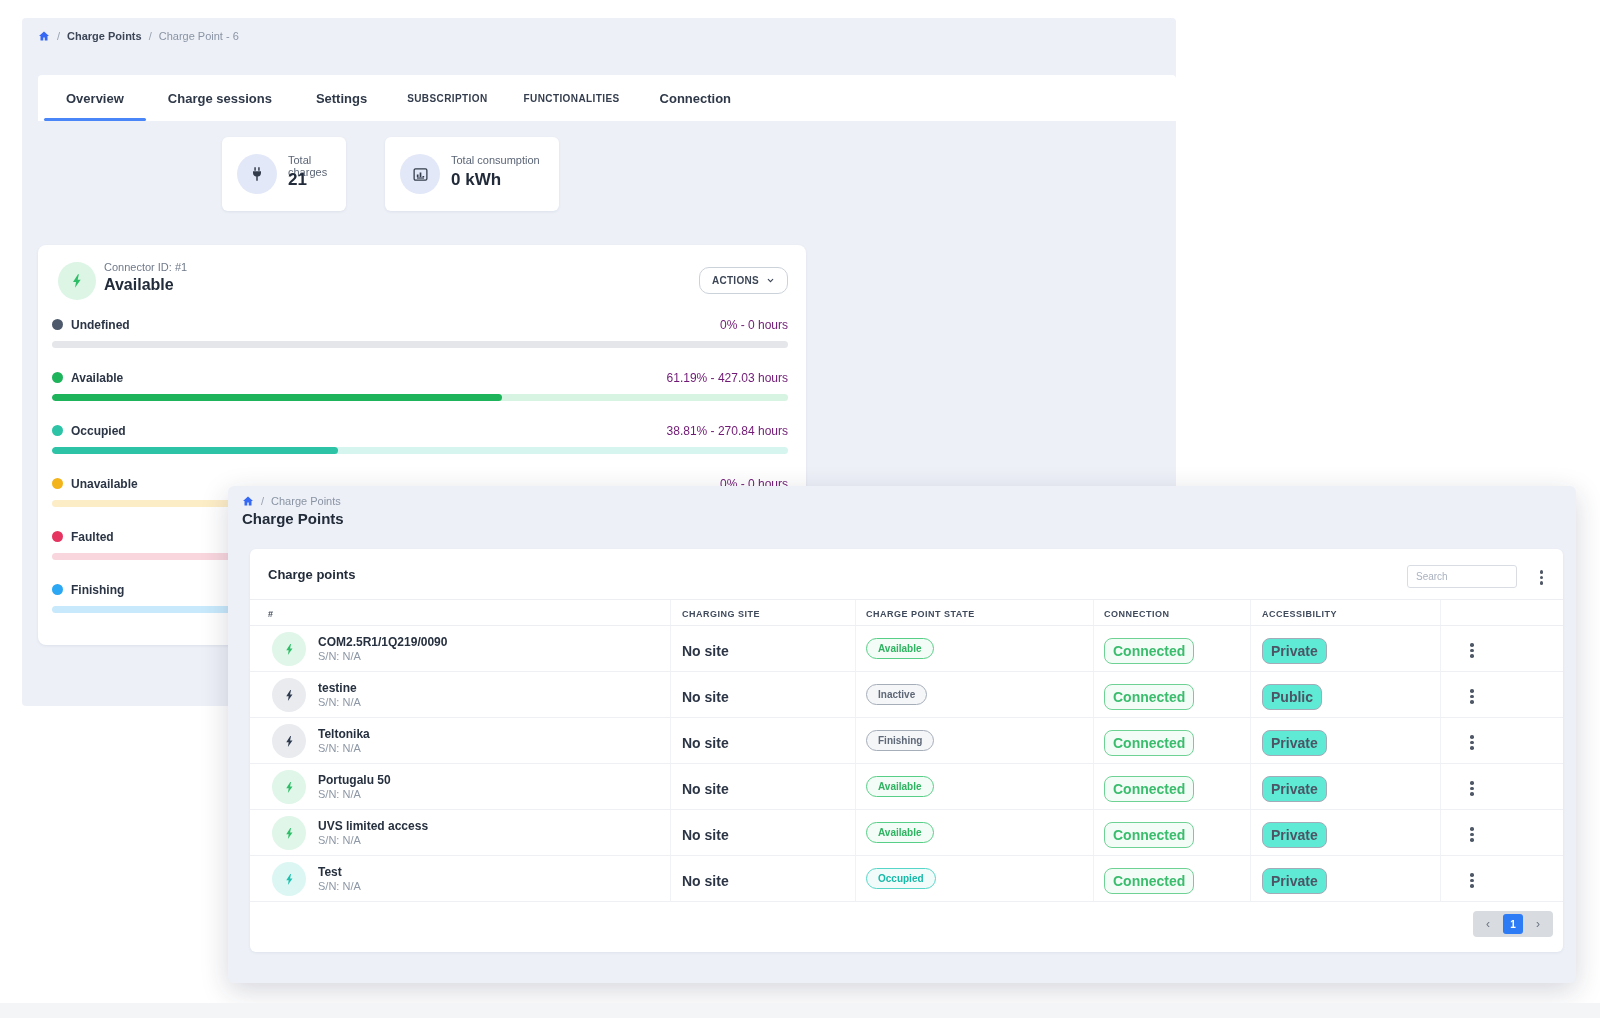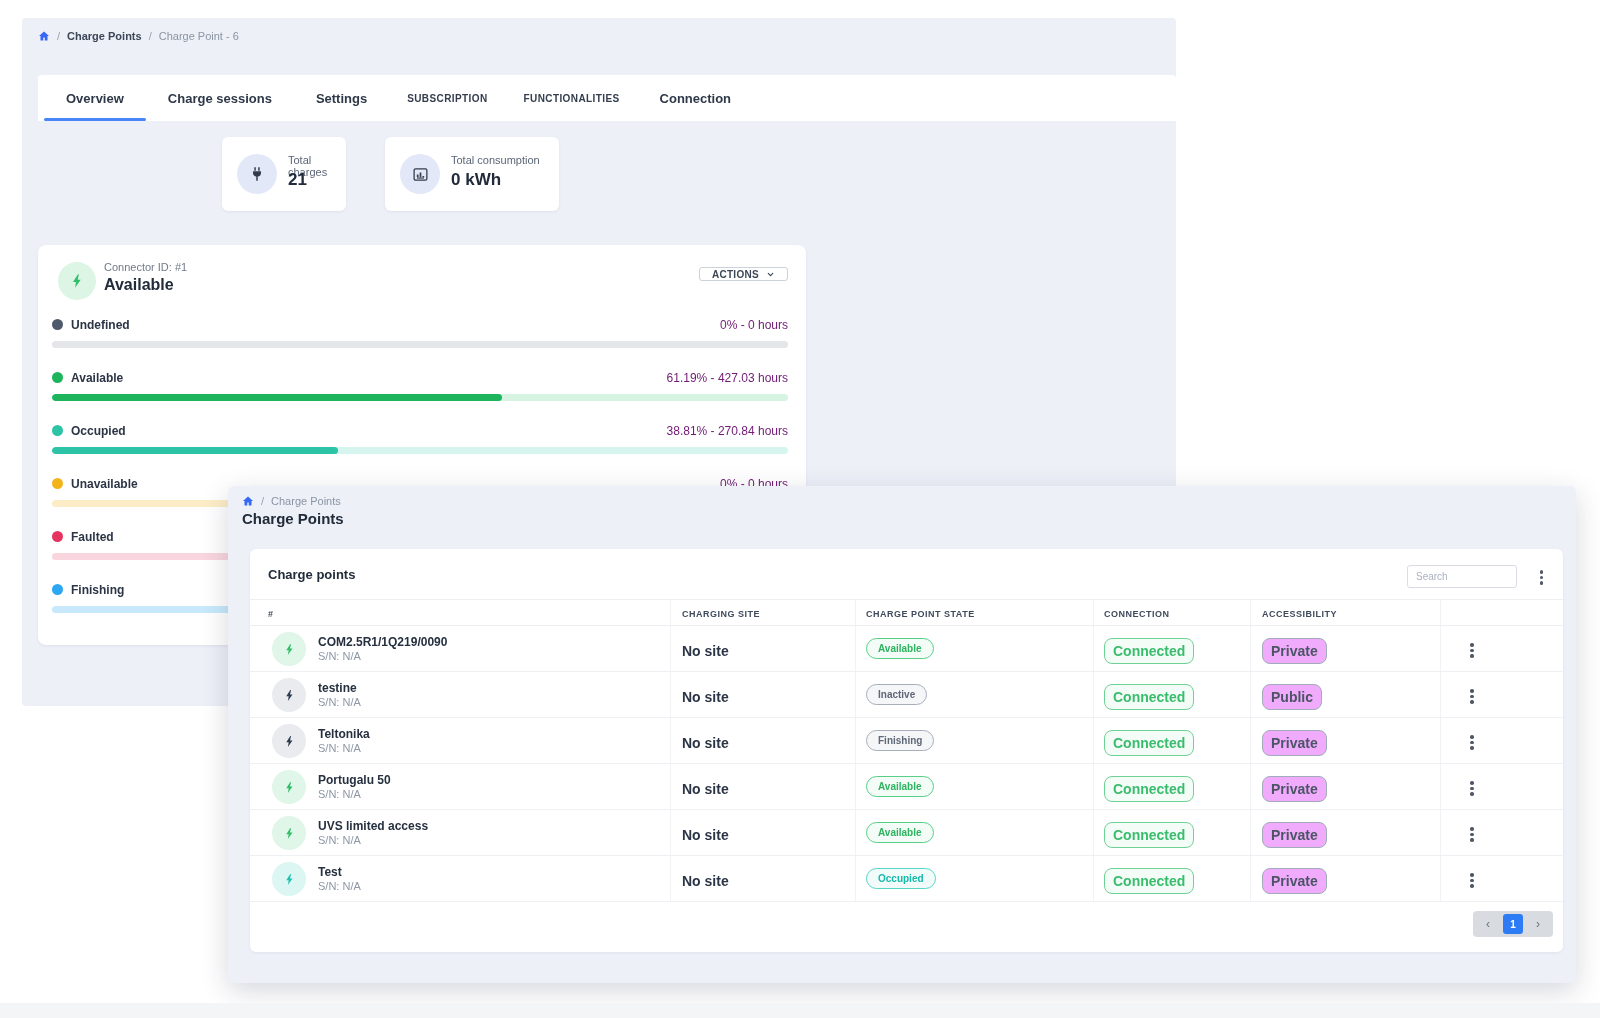--- a/index.html
+++ b/index.html
@@ -26,22 +26,22 @@
            display:flex;align-items:center;justify-content:center;}
   .stat-label{position:absolute;left:66px;top:17px;font-size:11px;color:#5b6576;}
   .stat-value{position:absolute;left:66px;top:33px;font-size:17px;font-weight:bold;color:#222b3a;}
 
   .conn-card{position:absolute;left:16px;top:227px;width:768px;height:400px;background:#ffffff;border-radius:8px;
              box-shadow:0 1px 3px rgba(40,50,80,.08);}
   .conn-ic{position:absolute;left:20px;top:17px;width:38px;height:38px;border-radius:50%;background:#dcf5e5;
            display:flex;align-items:center;justify-content:center;color:#2fbe68;}
   .conn-id{position:absolute;left:66px;top:16px;font-size:11px;color:#707a8a;}
   .conn-state{position:absolute;left:66px;top:31px;font-size:16px;font-weight:bold;color:#222b3a;}
-  .actions-btn{position:absolute;right:18px;top:22px;height:14px;padding:0 12px;background:#fff;border:1px solid #ccd2da;
-               border-radius:3px;display:flex;align-items:center;gap:7px;font-size:10px;font-weight:bold;color:#3c4656;cursor:pointer;letter-spacing:.3px;}
+  .actions-btn{position:absolute;right:18px;top:22px;height:27px;padding:0 12px;background:#fff;border:1px solid #ccd2da;
+               border-radius:10px;display:flex;align-items:center;gap:7px;font-size:10px;font-weight:bold;color:#3c4656;cursor:pointer;letter-spacing:.3px;}
   .status-row{position:absolute;left:0;right:0;height:46px;}
   .status-dot{position:absolute;left:14px;top:1px;width:11px;height:11px;border-radius:50%;}
   .status-label{position:absolute;left:33px;top:0;font-size:12px;font-weight:bold;color:#2b3545;}
   .status-value{position:absolute;right:18px;top:0;font-size:12px;color:#701a75;}
   .status-track{position:absolute;left:14px;right:18px;top:23px;height:7px;border-radius:4px;overflow:hidden;}
   .status-fill{position:absolute;left:0;top:0;bottom:0;border-radius:4px;}
 
   
   .fg-panel{position:absolute;left:228px;top:486px;width:1348px;height:497px;background:#edf0f7;border-radius:6px;
             box-shadow:0 8px 28px rgba(25,35,65,.18);}
@@ -73,21 +73,21 @@
   .cp-name{position:absolute;left:68px;top:9px;font-size:12px;font-weight:bold;color:#26303f;}
   .cp-sn{position:absolute;left:68px;top:24px;font-size:11px;color:#8d97a5;}
   .site{position:absolute;top:17px;font-size:14px;font-weight:bold;color:#2b3545;}
   .cellwrap{position:absolute;top:12px;}
   .pill{display:inline-block;padding:4px 11px;border-radius:12px;font-size:10px;font-weight:bold;border:1.5px solid;}
   .pill.t-available{color:#2eb360;border-color:#58cf87;background:#f3fcf7;}
   .pill.t-inactive{color:#5e6877;border-color:#a6aeba;background:#f5f6f8;}
   .pill.t-occupied{color:#17b9a8;border-color:#56d6c8;background:#f0fbfa;}
   .badge{display:inline-block;padding:4px 8px;border-radius:8px;font-size:14px;font-weight:bold;border:1.5px solid;}
   .badge.conn{color:#39bd6d;border-color:#6fd295;background:#f4fcf7;}
-  .badge.acc{color:#4c5565;border-color:#a2abb8;background:#f0abfc;}
+  .badge.acc{color:#4c5565;border-color:#a2abb8;background:#5eead4;}
   .row-kebab{position:absolute;left:1218px;top:15px;}
 
   .pagination{position:absolute;right:10px;top:362px;height:26px;background:#d8dbdf;border-radius:4px;
               display:flex;align-items:center;gap:5px;padding:0 5px;}
   .pg-btn{width:20px;height:20px;border-radius:3px;display:flex;align-items:center;justify-content:center;
           font-size:12px;color:#6a7382;cursor:pointer;}
   .pg-btn.page-active{background:#2e7bf6;color:#ffffff;font-size:10px;font-weight:bold;}
 
   .bottom-strip{position:absolute;left:0;right:0;top:1003px;height:15px;background:#f4f5f7;}
 </style>

